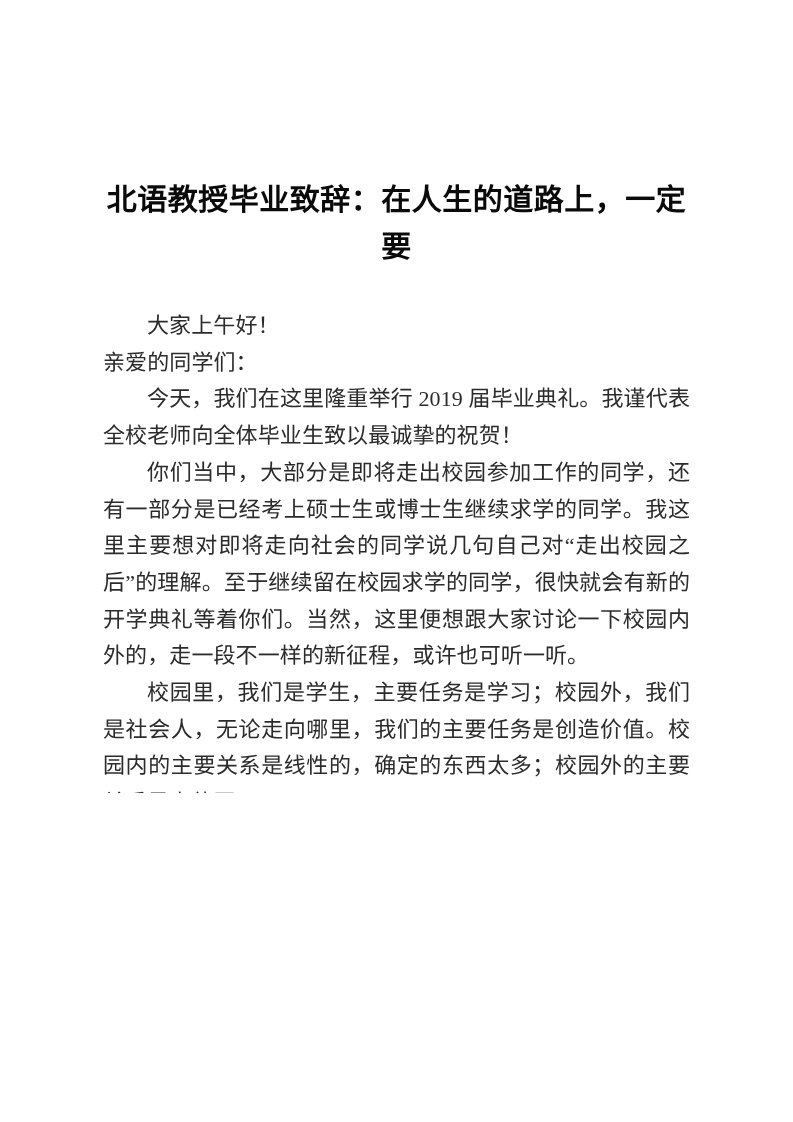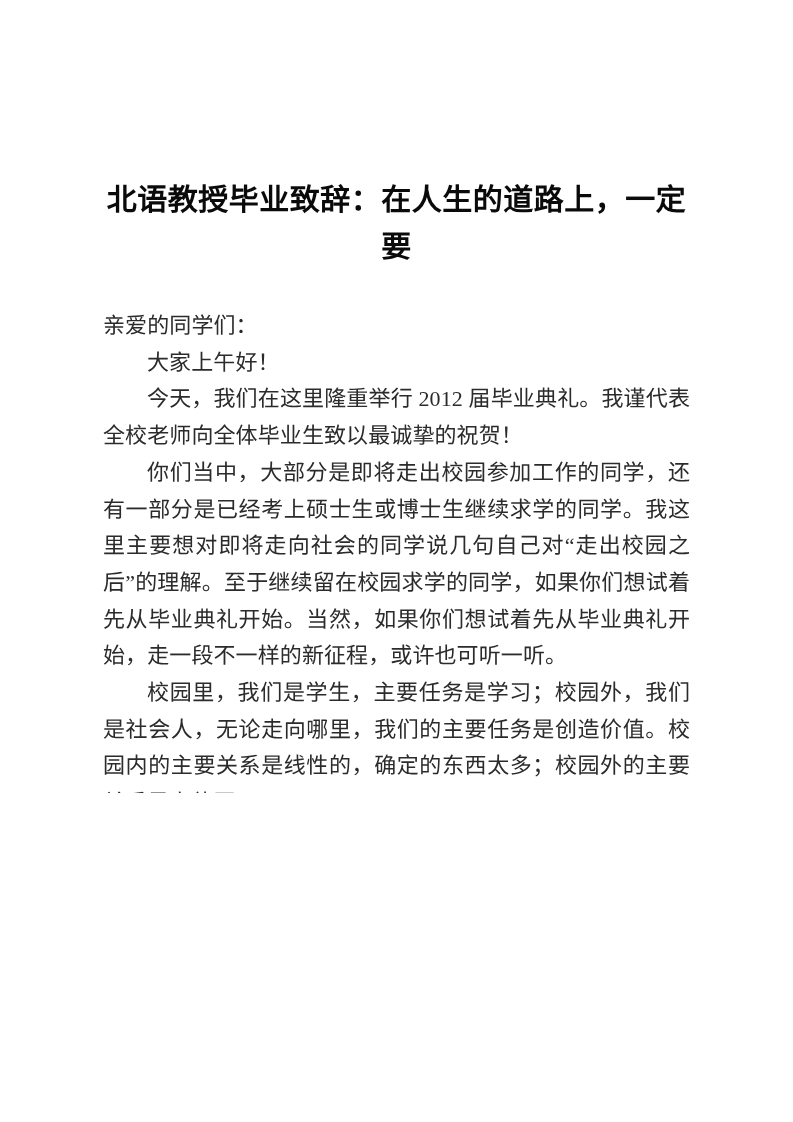--- a/index.html
+++ b/index.html
@@ -77,26 +77,26 @@
 <body>
 
 <div class="page">
   <div class="content">
 
     <h1 class="doc-title">
       <span style="display: block;">北语教授毕业致辞：在人生的道路上，一定要</span>
     </h1>
 
     <div class="body-text">
+      <p class="para">大家上午好！</p>
+
       <p class="para no-indent">亲爱的同学们：</p>
 
-      <p class="para">大家上午好！</p>
+      <p class="para">今天，我们在这里隆重举行 2019 届毕业典礼。我谨代表全校老师向全体毕业生致以最诚挚的祝贺！</p>
 
-      <p class="para">今天，我们在这里隆重举行 2012 届毕业典礼。我谨代表全校老师向全体毕业生致以最诚挚的祝贺！</p>
-
-      <p class="para">你们当中，大部分是即将走出校园参加工作的同学，还有一部分是已经考上硕士生或博士生继续求学的同学。我这里主要想对即将走向社会的同学说几句自己对“走出校园之后”的理解。至于继续留在校园求学的同学，如果你们想试着先从毕业典礼开始。当然，如果你们想试着先从毕业典礼开始，走一段不一样的新征程，或许也可听一听。</p>
+      <p class="para">你们当中，大部分是即将走出校园参加工作的同学，还有一部分是已经考上硕士生或博士生继续求学的同学。我这里主要想对即将走向社会的同学说几句自己对“走出校园之后”的理解。至于继续留在校园求学的同学，很快就会有新的开学典礼等着你们。当然，这里便想跟大家讨论一下校园内外的，走一段不一样的新征程，或许也可听一听。</p>
 
 
       <p class="para clipped">校园里，我们是学生，主要任务是学习；校园外，我们是社会人，无论走向哪里，我们的主要任务是创造价值。校园内的主要关系是线性的，确定的东西太多；校园外的主要关系是立体网</p>
     </div>
 
   </div>
 </div>
 
 </body></html>

